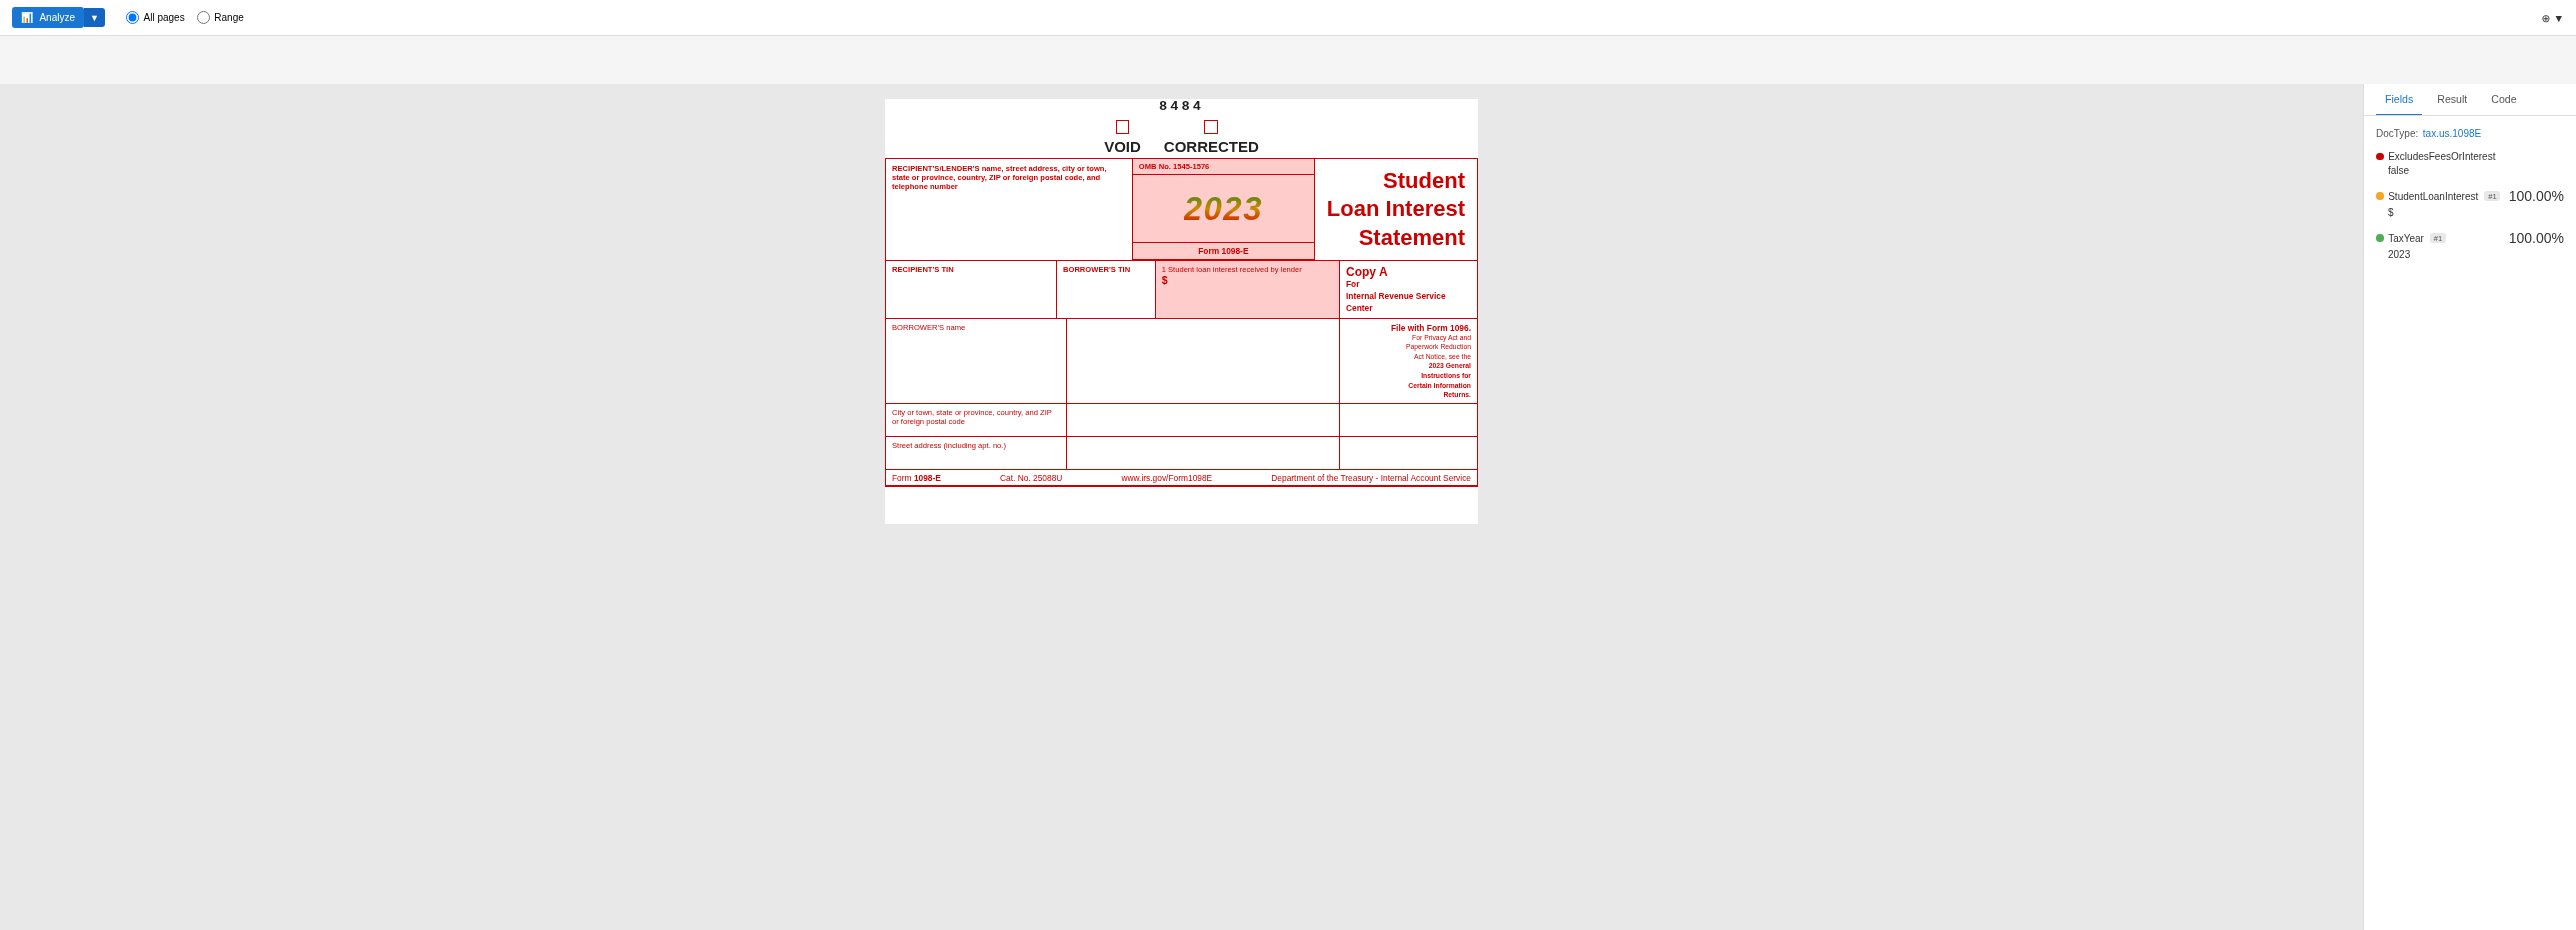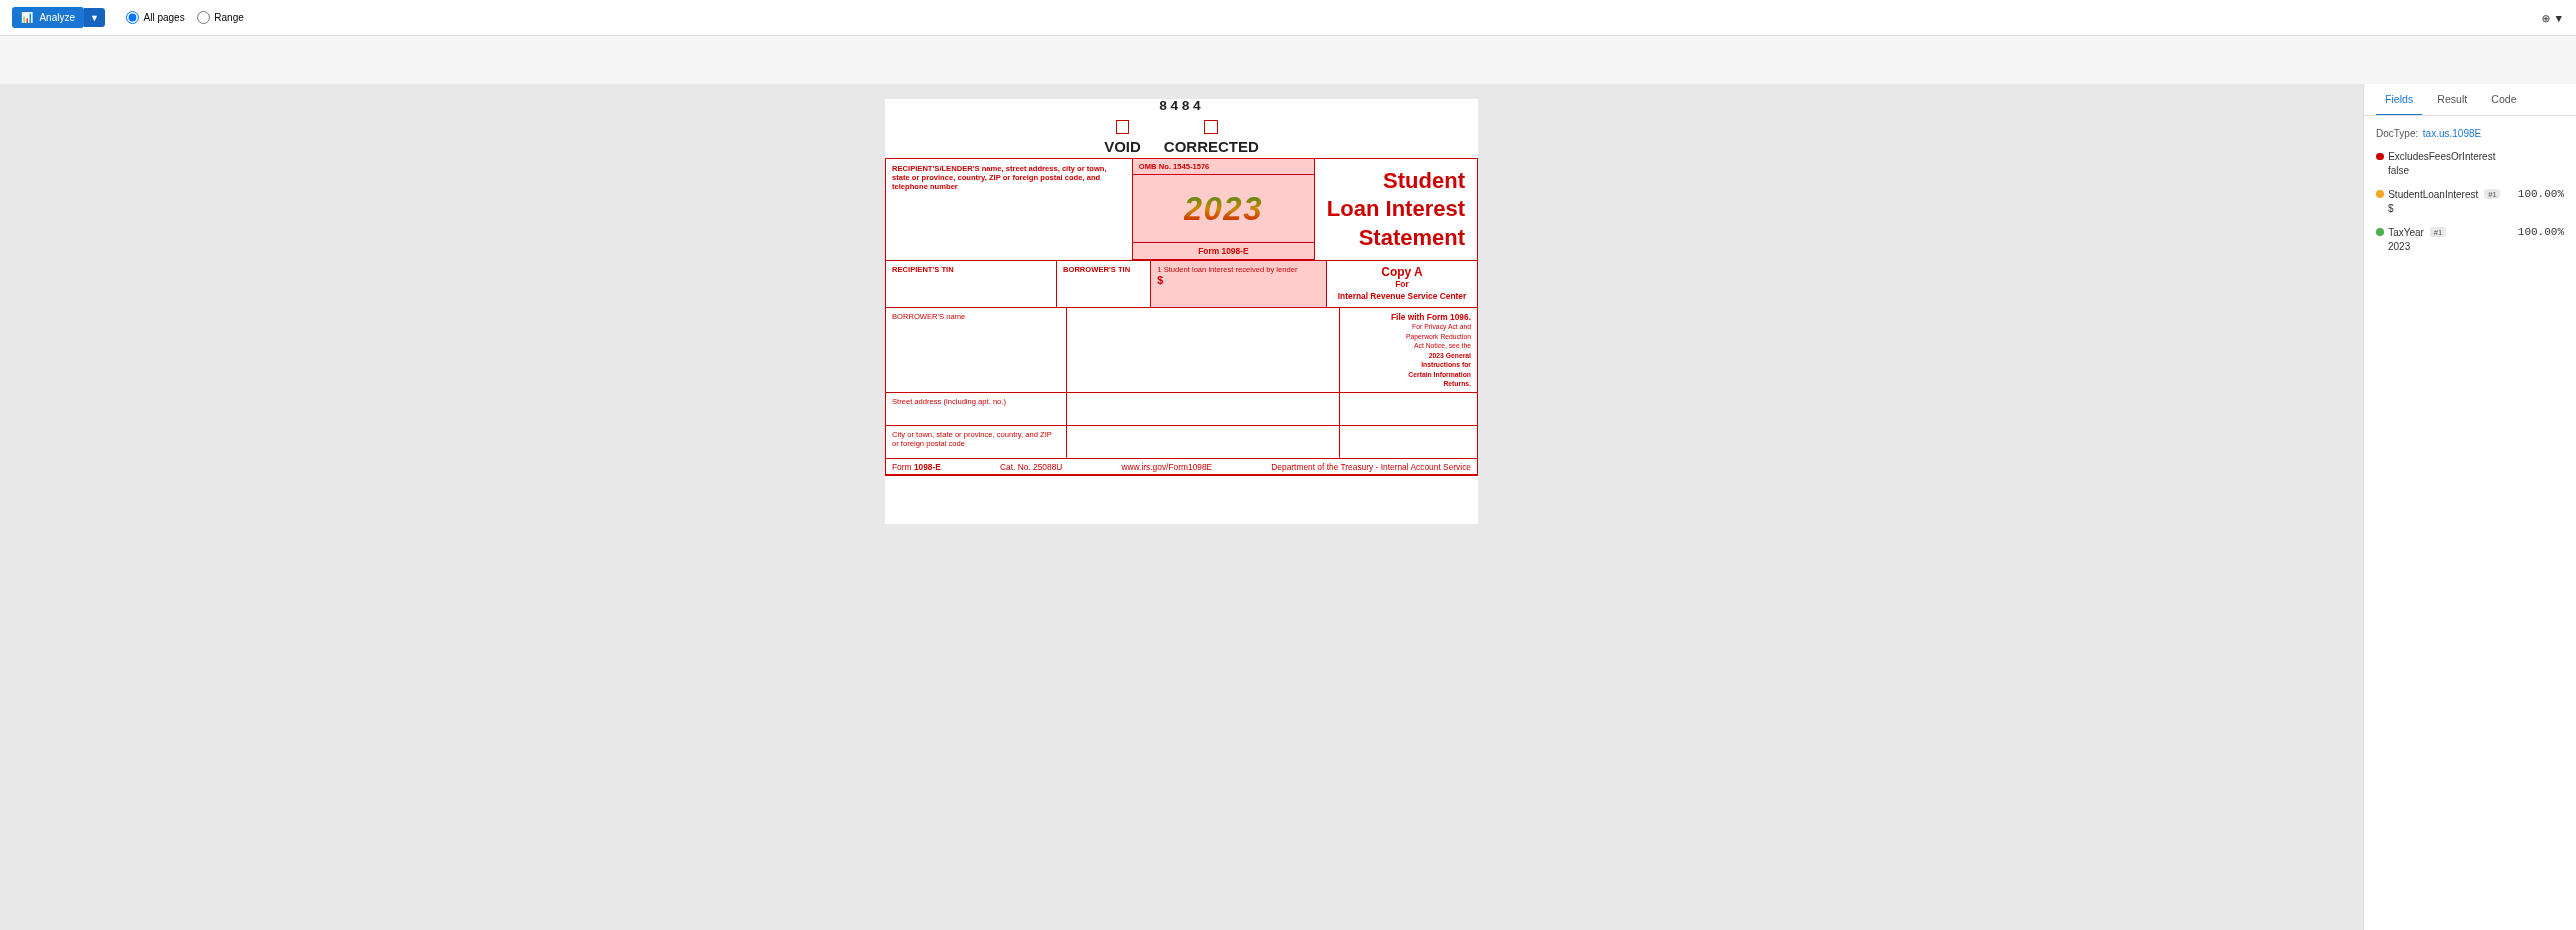--- a/index.html
+++ b/index.html
@@ -100,21 +100,21 @@
     .borrower-tin-box {
       flex: 1; border-right: 1.5px solid #cc0000; padding: 3.8px 6px; min-height: 46px;
     }
     .box1-section {
       flex: 2; border-right: 1.5px solid #cc0000; padding: 3.8px 6px; min-height: 46px;
     }
     .box1-label { font-size: 7.6px; color: #cc0000; }
     .dollar-sign { color: #cc0000; font-size: 10.6px; font-weight: bold; }
 
     .copy-a-box {
-      width: 150px; padding: 3.8px 6px; text-align: center;
+      width: 137px; padding: 3.8px 6px; text-align: left;
     }
     .copy-a-title { color: #cc0000; font-size: 12px; font-weight: bold; }
     .copy-a-desc { color: #cc0000; font-size: 8.4px; font-weight: bold; line-height: 1.4; }
 
     .borrower-name-section {
       display: flex; border-bottom: 0.8px solid #cc0000;
     }
     .borrower-name-box {
       flex: 1; border-right: 1.5px solid #cc0000; padding: 3.8px 6px; min-height: 38px;
     }
@@ -188,21 +188,21 @@
     .field-header { display: flex; align-items: center; gap: 4.6px; margin-bottom: 3px; }
     .field-dot { width: 7.6px; height: 7.6px; border-radius: 50%; flex-shrink: 0; }
     .dot-red { background: #cc0000; }
     .dot-yellow { background: #f5a623; }
     .dot-green { background: #4caf50; }
     .field-name { font-size: 10px; color: #333; font-weight: 500; }
     .field-badge {
       background: #e8e8e8; color: #555; font-size: 7.6px; padding: 0.8px 3.8px;
       border-radius: 2.3px; margin-left: 1.5px;
     }
-    .field-pct { margin-left: auto; font-size: 11px; color: #333; font-family: Liberation Mono, monospace; }
+    .field-pct { margin-left: auto; font-size: 14px; color: #333; }
     .field-value { font-size: 10px; color: #333; padding-left: 12px; }
   </style>
 </head>
 <body>
 
 <div class="top-bar">
   <div style="display:flex; align-items:center;">
     <button class="analyze-btn">
       <span>📊</span>
       <span>Analyze</span>
@@ -295,30 +295,30 @@
             <div class="borrower-name-label">BORROWER'S name</div>
           </div>
           <div style="width:273px; border-right:1.5px solid #cc0000; min-height:38px;"></div>
           <div class="right-info-section">
             <div class="file-text">File with Form 1096.</div>
             <div class="privacy-text">For Privacy Act and<br>Paperwork Reduction<br>Act Notice, see the<br><strong>2023 General<br>Instructions for<br>Certain Information<br>Returns.</strong></div>
           </div>
         </div>
 
         <div class="address-row">
+          <div class="city-box">
+            <div class="address-label">City or town, state or province, country, and ZIP or foreign postal code</div>
+          </div>
+          <div style="width:273px; border-right:1.5px solid #cc0000; min-height:32px;"></div>
+          <div style="width:137px;"></div>
+        </div>
+
+        <div class="address-row">
           <div class="address-box">
             <div class="address-label">Street address (including apt. no.)</div>
-          </div>
-          <div style="width:273px; border-right:1.5px solid #cc0000; min-height:32px;"></div>
-          <div style="width:137px;"></div>
-        </div>
-
-        <div class="address-row">
-          <div class="city-box">
-            <div class="address-label">City or town, state or province, country, and ZIP or foreign postal code</div>
           </div>
           <div style="width:273px; border-right:1.5px solid #cc0000; min-height:32px;"></div>
           <div style="width:137px;"></div>
         </div>
 
 
         <div class="footer-bar">
           <span class="footer-form">
             <span>Form</span>
             <strong>1098-E</strong>

